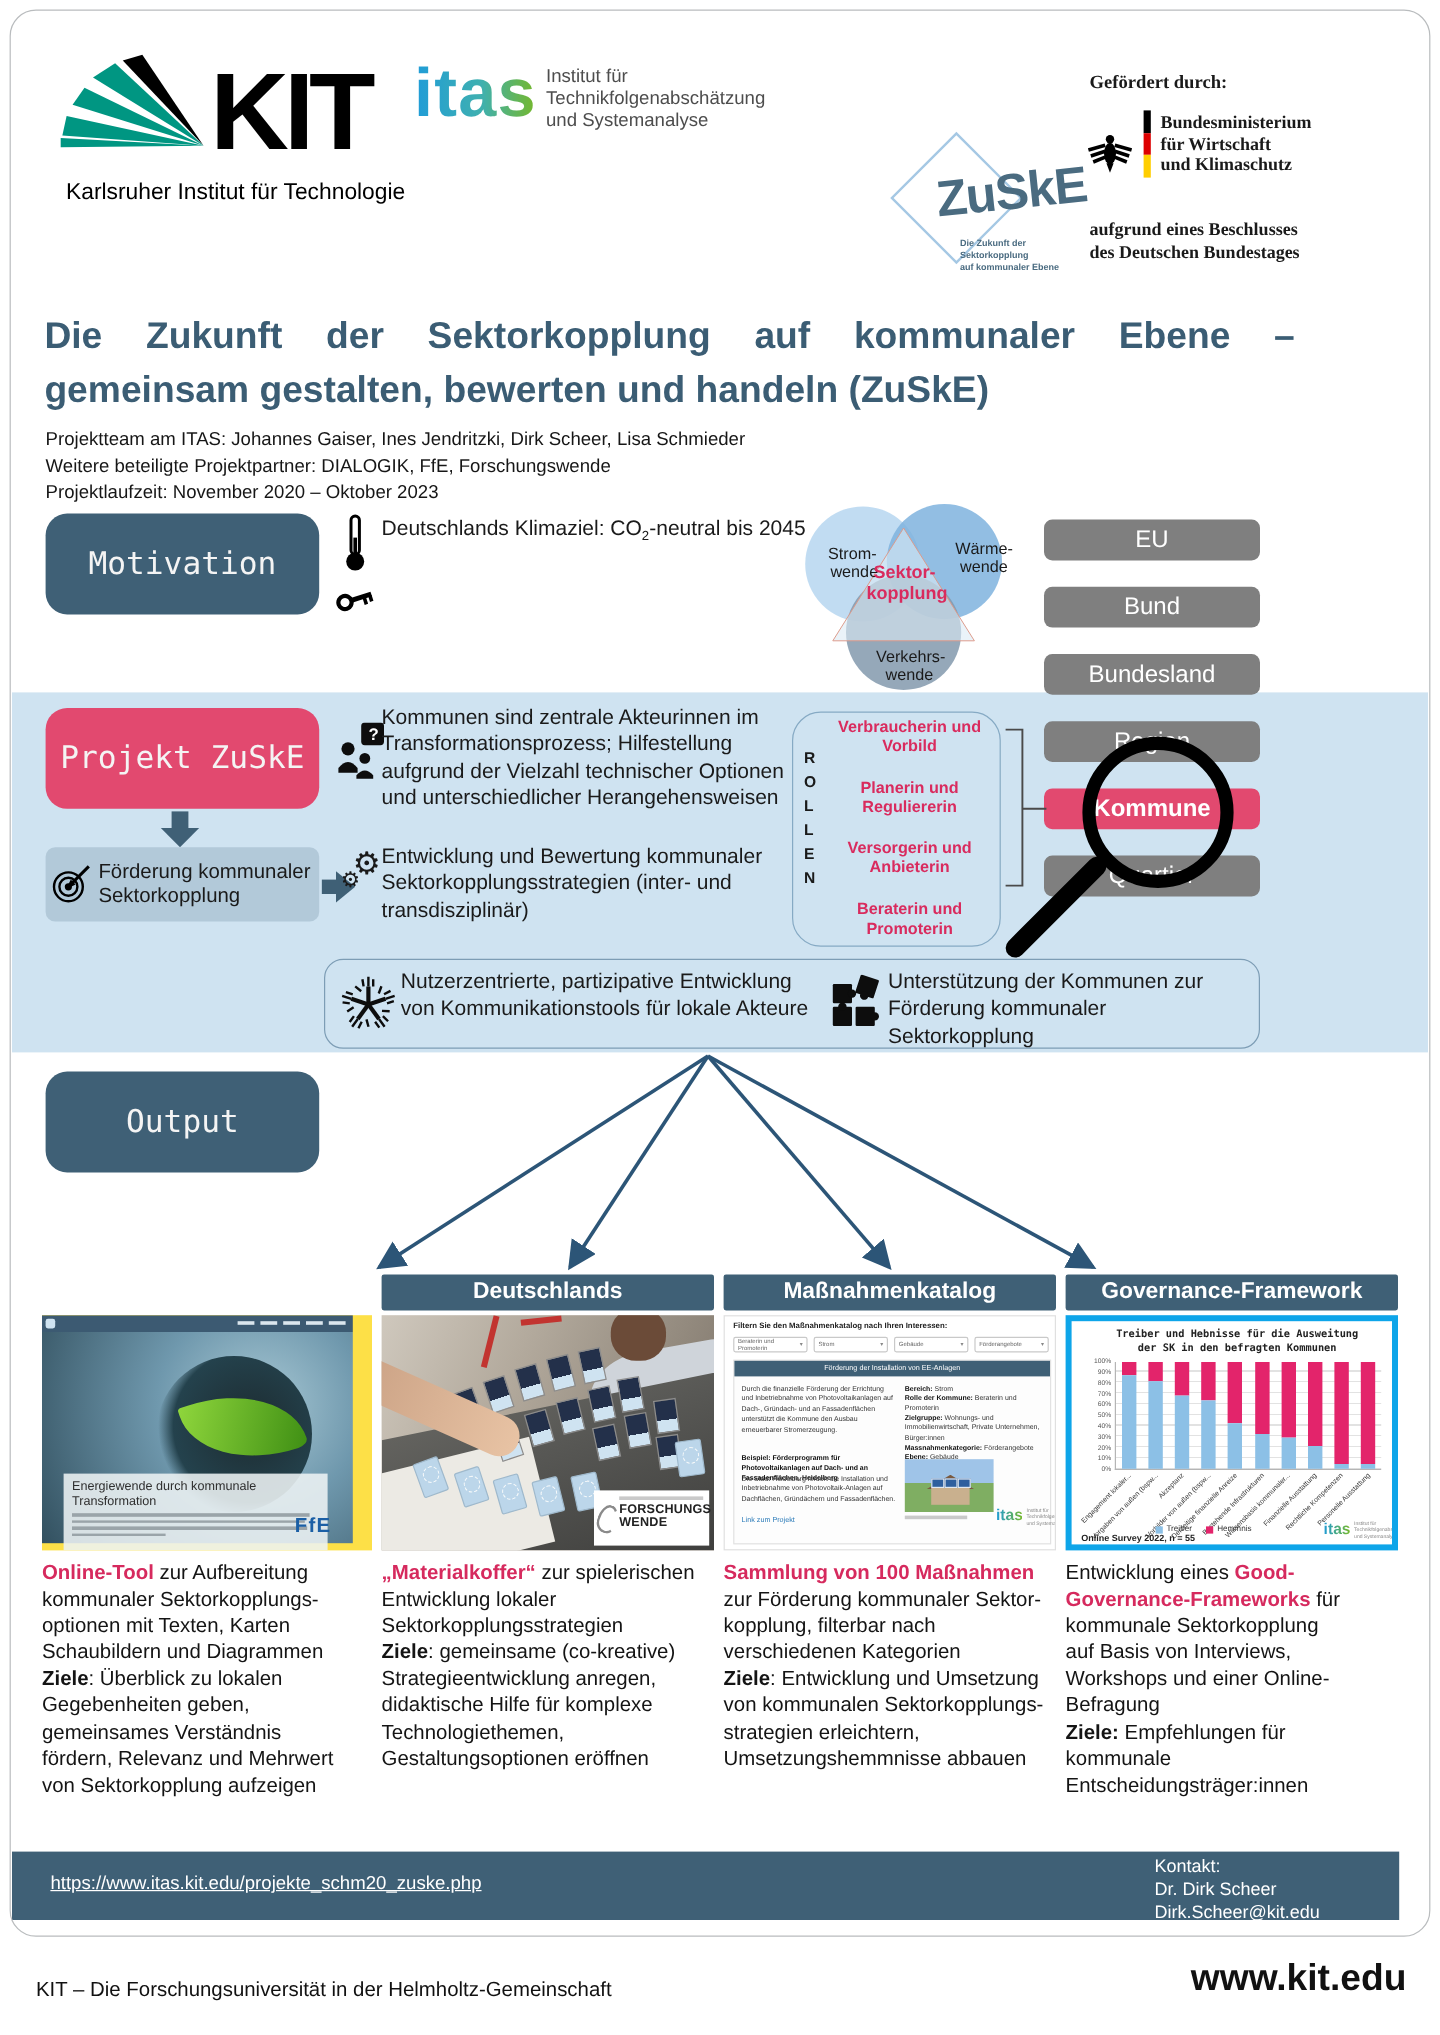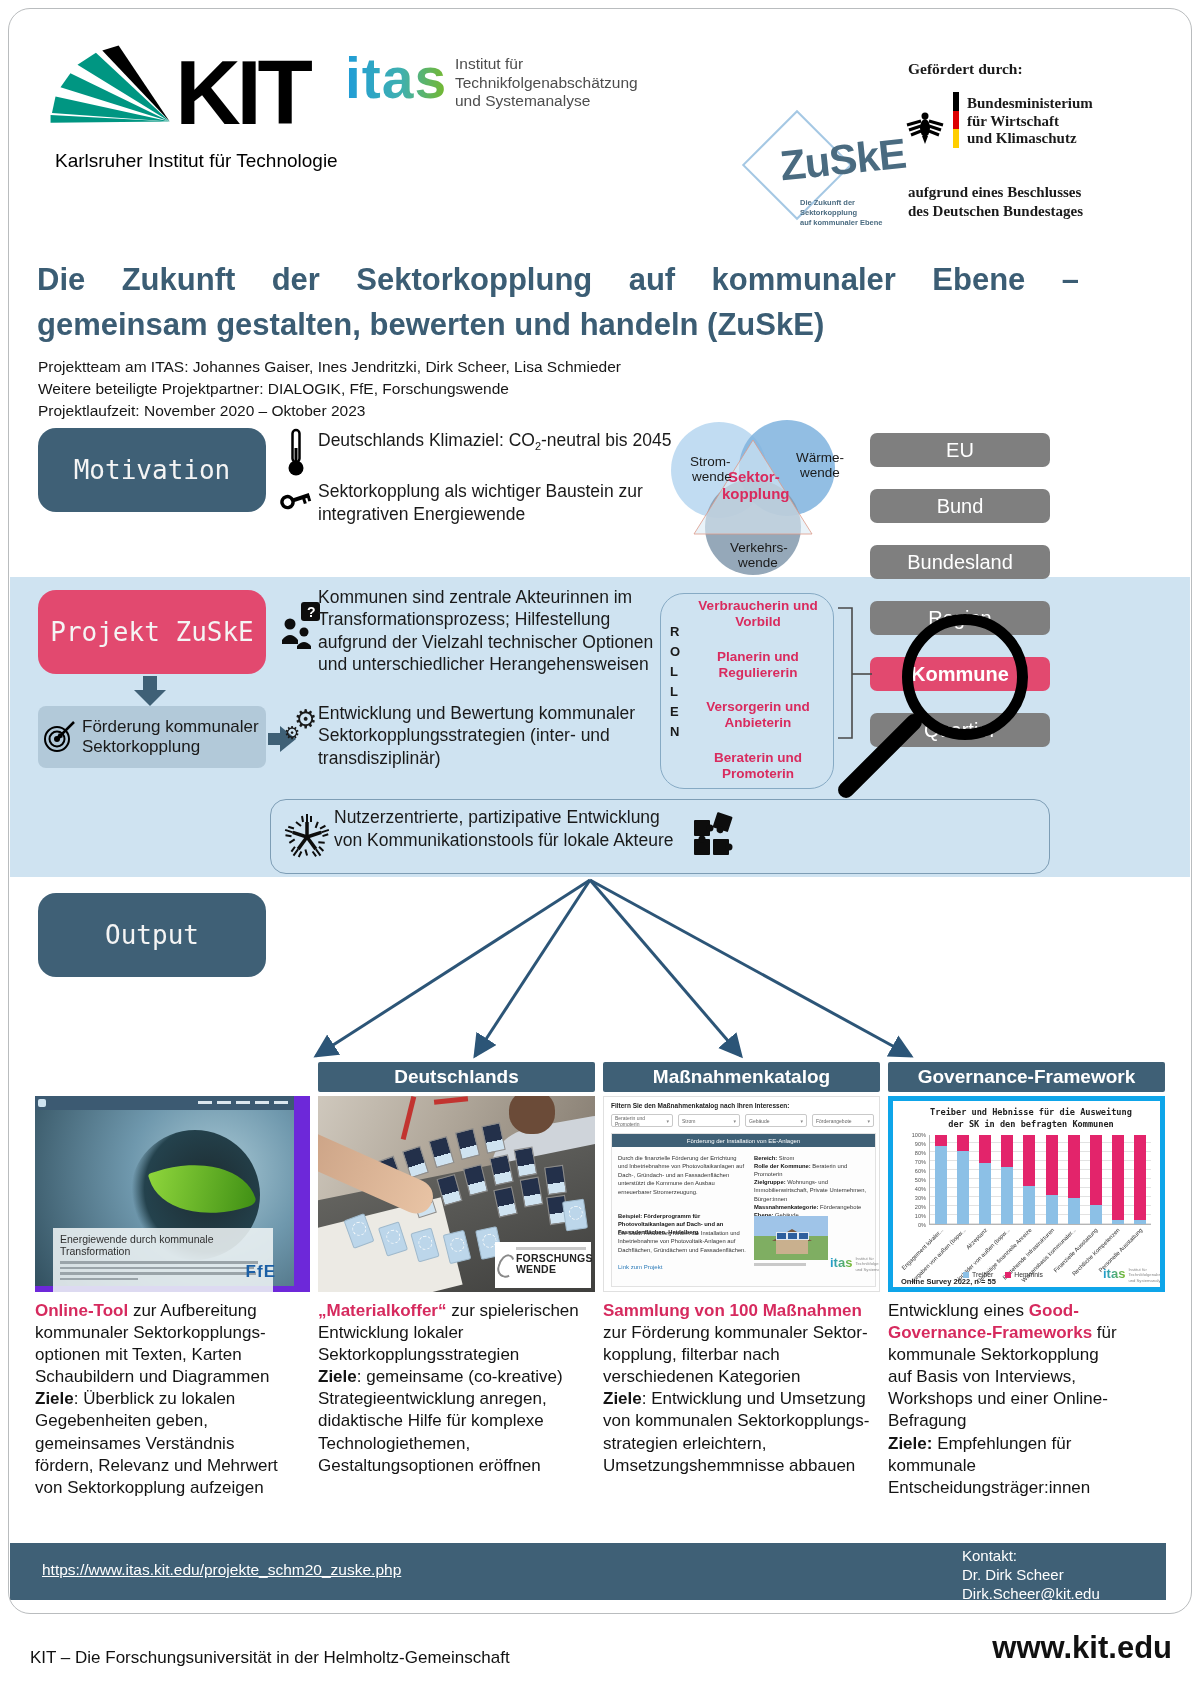--- a/index.html
+++ b/index.html
@@ -92,21 +92,21 @@
 
   
   .col-header{top:1062px;height:30px;background:#3f6076;color:#fff;font-weight:bold;font-size:19px;
     display:flex;align-items:center;justify-content:center;border-radius:2px;z-index:2;}
   #col1-header{left:35px;width:275px;}
   #col2-header{left:318px;width:277px;}
   #col3-header{left:603px;width:277px;}
   #col4-header{left:888px;width:277px;}
 
   .preview{top:1096px;height:196px;overflow:hidden;z-index:2;}
-  #webapp-preview{left:35px;width:275px;background:#6d28d9;}
+  #webapp-preview{left:35px;width:275px;background:#fde047;}
   #strategie-preview{left:318px;width:277px;background:linear-gradient(115deg,#cfc8bd 0%,#b3aa9d 35%,#938a7e 70%,#766d63 100%);}
   #katalog-preview{left:603px;width:277px;background:#fff;border:1px solid #e0e0e0;box-sizing:border-box;}
   #chart-preview{left:888px;width:277px;background:#fff;border:5px solid #0ea5e9;box-sizing:border-box;}
 
   
   #web-navbar{left:0;top:0;width:259px;height:14px;background:#3c5a72;display:flex;align-items:center;}
   #web-navbar .zdot{width:8px;height:8px;margin-left:3px;background:#cfe3f1;border-radius:2px;}
   #web-nav-links{position:absolute;right:6px;top:5px;display:flex;gap:5px;}
   #web-nav-links div{width:14px;height:3px;background:#dbe6ee;}
   #web-hero{left:0;top:14px;width:259px;height:176px;background:radial-gradient(circle at 70% 35%,#a8c8d4 0%,#6f98ad 40%,#32505f 100%);}
@@ -280,21 +280,20 @@
   <div class="abs" id="mot-item1"><span>Deutschlands Klimaziel: CO</span><span class="sub2">2</span><span>-neutral bis 2045</span></div>
 
   <svg class="abs" id="key-icon" width="34" height="26" viewBox="0 0 34 26">
     <g transform="rotate(-18 17 13)">
       <circle cx="7" cy="13" r="5.5" fill="none" stroke="#000" stroke-width="3.5"></circle>
       <rect x="12" y="11" width="18" height="4" fill="#000"></rect>
       <rect x="22" y="14" width="3" height="6" fill="#000"></rect>
       <rect x="27" y="14" width="3" height="5" fill="#000"></rect>
     </g>
   </svg>
-  <div class="abs" id="mot-item2">Sektorkopplung als wichtiger Baustein zur integrativen Energiewende</div>
 
   <svg class="abs" id="venn" width="210" height="178" viewBox="0 0 210 178">
     <circle cx="67" cy="58" r="48" fill="#bcd9f1" fill-opacity="0.92"></circle>
     <circle cx="135" cy="56" r="48" fill="#7fb3de" fill-opacity="0.85"></circle>
     <circle cx="101" cy="115" r="48" fill="#8299ad" fill-opacity="0.85"></circle>
     <polygon points="101,28 42,122 160,122" fill="#dcebf5" fill-opacity="0.6" stroke="#d98" stroke-width="0.8"></polygon>
     <text x="38" y="54" font-size="13.5" fill="#1a1a1a"><tspan x="38" dy="0">Strom-</tspan><tspan x="40" dy="15">wende</tspan></text>
     <text x="144" y="50" font-size="13.5" fill="#1a1a1a"><tspan x="144" dy="0">Wärme-</tspan><tspan x="148" dy="15">wende</tspan></text>
     <text x="78" y="140" font-size="13.5" fill="#1a1a1a"><tspan x="78" dy="0">Verkehrs-</tspan><tspan x="86" dy="15">wende</tspan></text>
     <text x="76" y="70" font-size="15" font-weight="bold" fill="#d92b5e"><tspan x="76" dy="0">Sektor-</tspan><tspan x="70" dy="17">kopplung</tspan></text>
@@ -403,20 +402,21 @@
       <rect x="2" y="27" width="16" height="16" rx="1"></rect>
         <circle cx="10" cy="27" r="3.5"></circle>
       <rect x="21" y="27" width="16" height="16" rx="1"></rect>
         <circle cx="37" cy="35" r="3.5"></circle>
       <g transform="rotate(18 30 12)">
           <rect x="22" y="2" width="16" height="16" rx="1"></rect>
           <circle cx="30" cy="18" r="3.5"></circle>
         </g>
     </g>
   </svg>
+  <div class="abs" id="pill-item2">Unterstützung der Kommunen zur Förderung kommunaler Sektorkopplung</div>
 
   <div class="abs label-box" id="output-box">Output</div>
 
   <svg class="abs" id="fan-svg" width="1200" height="192" viewBox="0 0 1200 192">
     <defs>
       <marker id="arr" markerWidth="9" markerHeight="9" refX="7" refY="4" orient="auto">
         <path d="M0,0 L8,4 L0,8 z" fill="#2c5577"></path>
       </marker>
     </defs>
     <line x1="590" y1="10" x2="316" y2="186" stroke="#2c5577" stroke-width="3" marker-end="url(#arr)"></line>

